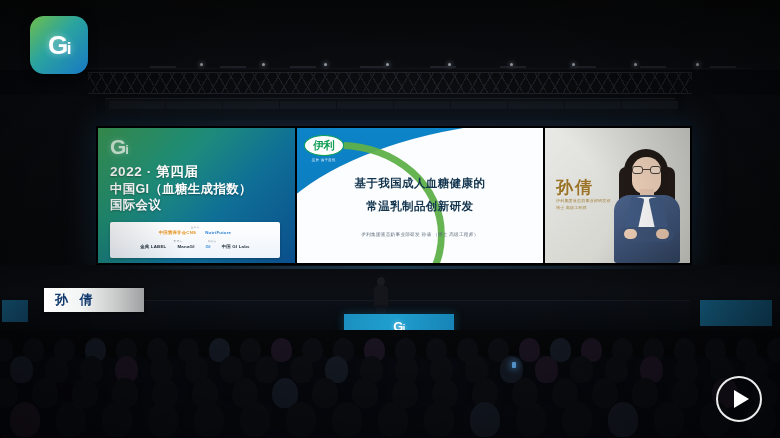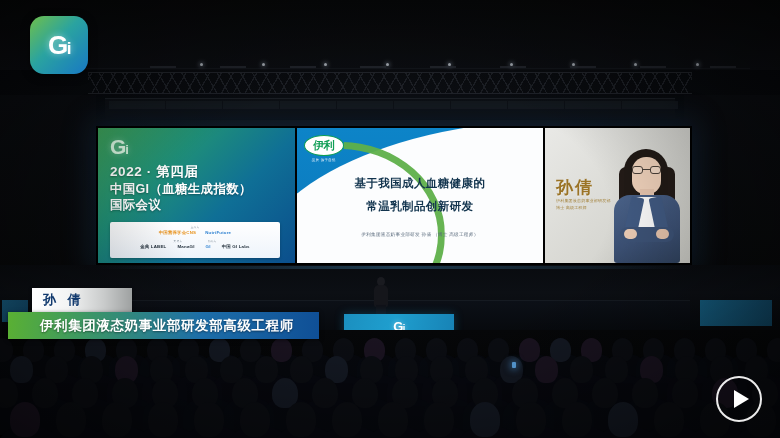--- a/index.html
+++ b/index.html
@@ -300,21 +300,21 @@
     box-shadow: 0 2px 8px rgba(0,0,0,.5);
     display: flex; align-items: center; justify-content: center;
   }
   .corner-logo .cl-text {
     color: #ffffff; font-weight: 700; font-size: 26px; letter-spacing: -1.5px;
     text-shadow: 0 0 7px rgba(255,255,255,.55);
     line-height: 1;
   }
   .corner-logo .cl-text i { font-style: normal; font-size: 17px; }
 
-  .lower-third { position: absolute; left: 0; top: 288px; width: 340px; height: 54px; }
+  .lower-third { position: absolute; left: 12px; top: 288px; width: 340px; height: 54px; }
   .lt-name {
     position: absolute; left: 32px; top: 0; width: 100px; height: 24px;
     background: linear-gradient(90deg, #ffffff 0%, #f3f4f4 36%, #c9cbcb 72%, #9ea1a1 100%);
     display: flex; align-items: center;
     padding-left: 11px;
     box-shadow: 0 1px 3px rgba(0,0,0,.5);
   }
   .lt-name span {
     color: #123a6e; font-weight: 700; font-size: 13px; letter-spacing: 4px;
     text-shadow: 0 1px 0 rgba(255,255,255,.5);
@@ -687,22 +687,19 @@
   <div class="corner-logo">
     <span class="cl-text">
       <span>G</span><i>i</i>
     </span>
   </div>
 
   <div class="lower-third">
     <div class="lt-name">
       <span>孙 倩</span>
     </div>
-    <div class="lt-title">
-      <span>伊利集团液态奶事业部研发部高级工程师</span>
-    </div>
   </div>
 
   <div class="play-button">
     <div class="play-tri"></div>
   </div>
 
 </div>
 
 </body></html>

